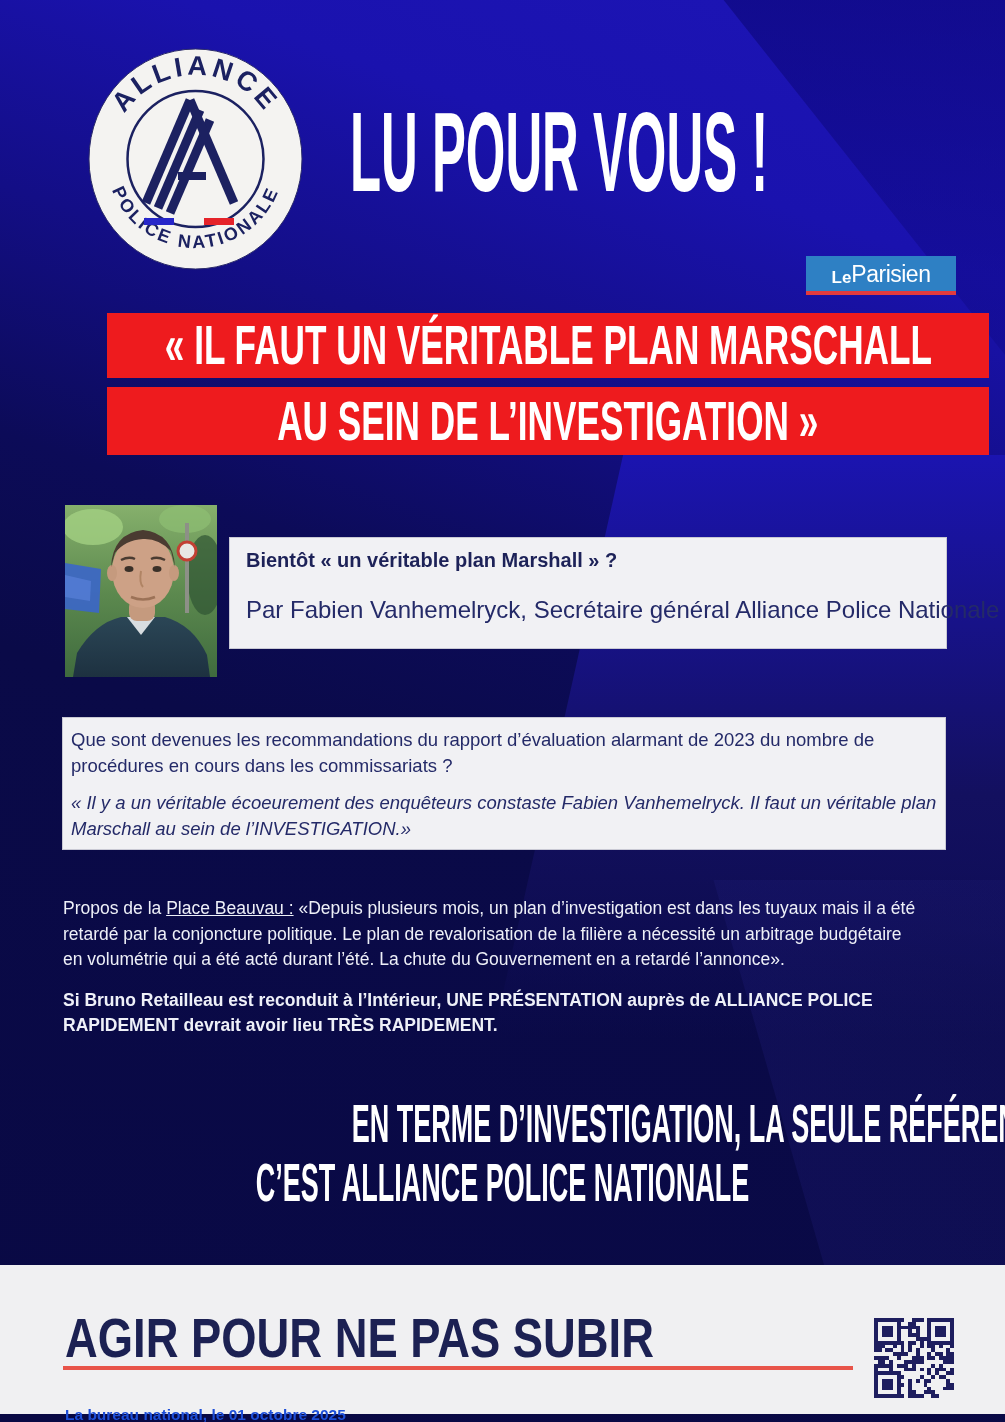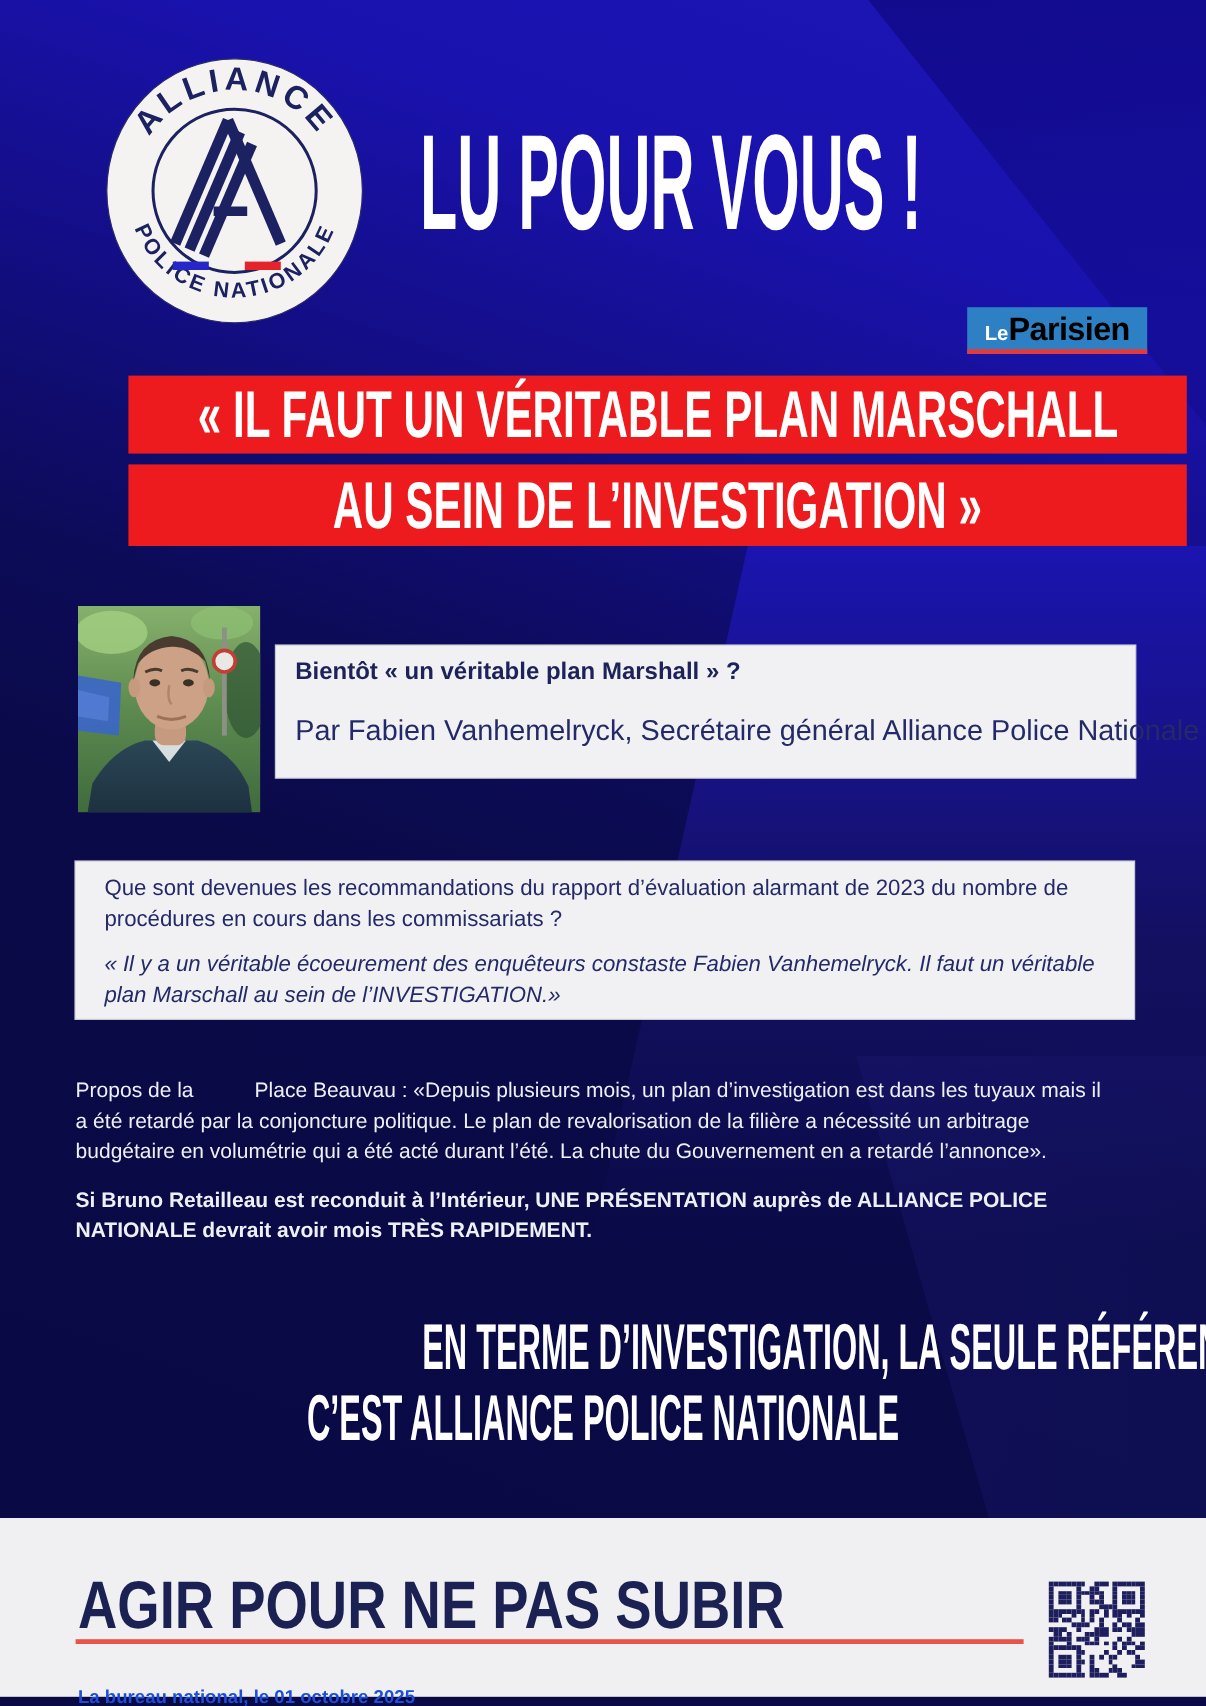--- a/index.html
+++ b/index.html
@@ -19,45 +19,45 @@
     background:linear-gradient(90deg,rgba(32,30,125,.40),rgba(28,26,115,.28));}
 
   .cond{display:inline-block;white-space:nowrap;font-weight:bold;line-height:1;}
 
   .title{position:absolute;left:350px;top:96px;color:#fff;}
   .title .cond{font-size:113px;transform:scaleX(.45);transform-origin:left top;}
 
   .badge{position:absolute;left:806px;top:256px;width:150px;height:39px;background:#2e80c4;
     display:flex;align-items:center;justify-content:center;gap:0;}
   .badge .le{color:#fff;font-weight:bold;font-size:17px;align-self:flex-end;padding-bottom:7px;}
-  .badge .parisien{color:#000000;font-weight:bold;font-size:27px;letter-spacing:-.5px;padding-bottom:2px;}
+  .badge .parisien{color:#ffffff;font-weight:normal;font-size:23px;letter-spacing:-.5px;padding-bottom:2px;}
   .badge .bar{position:absolute;left:0;bottom:0;width:100%;height:4px;background:#e23b3e;}
 
   .band{position:absolute;left:63px;width:882px;background:#ee1b1e;display:flex;align-items:center;justify-content:center;color:#fff;margin-left:44px;}
   .band1{top:313px;height:65px;}
   .band2{top:387px;height:68px;}
   .band .cond{font-size:55px;transform:scaleX(.64);transform-origin:center;}
 
   .photo{position:absolute;left:65px;top:505px;width:152px;height:172px;}
 
   .card{background:#f1f1f4;box-shadow:0 0 0 1px #c9c9d4;color:#242a68;}
   .card1{position:absolute;left:230px;top:538px;width:716px;height:110px;box-sizing:border-box;
     padding:11px 16px 24px;display:flex;flex-direction:column;justify-content:space-between;}
   .card1 .headline{font-weight:bold;font-size:20px;color:#1d2258;}
   .card1 .byline{font-size:24px;white-space:nowrap;}
 
   .card2{position:absolute;left:63px;top:718px;width:882px;height:131px;box-sizing:border-box;
-    padding:9px 24px;font-size:18.5px;line-height:26px;}
+    padding:9px 8px;font-size:18.5px;line-height:26px;}
   .card2 p{margin:0 0 11px;}
   .card2 p:last-child{margin:0;font-style:italic;}
 
   .commentary{position:absolute;left:63px;top:896px;width:855px;color:#eef0f8;
     font-size:17.5px;line-height:25.5px;}
   .commentary .bold{font-weight:normal;}
-  .commentary .link{margin-left:46px;}
+  .commentary .link{text-decoration:underline;}
   .commentary .p2{margin-top:15px;font-weight:bold;}
 
   .slogan{position:absolute;left:0;top:1096px;width:100%;text-align:center;color:#fff;}
   .slogan .line{height:59px;line-height:59px;}
   .slogan .cond{font-size:54px;transform:scaleX(.50);transform-origin:center;}
 
   .footer{position:absolute;left:0;top:1265px;width:100%;height:149px;background:#f0f0f2;}
   .motto{position:absolute;left:65px;top:45px;color:#1c2153;}
   .motto .cond{font-size:56px;transform:scaleX(.81);transform-origin:left top;}
   .footer-underline{position:absolute;left:63px;top:101px;width:790px;height:4px;background:#e8544a;}
@@ -159,21 +159,21 @@
 
   <div class="card card2">
     <p>Que sont devenues les recommandations du rapport d’évaluation alarmant de 2023 du nombre de procédures en cours dans les commissariats ?</p>
     <p>« Il y a un véritable écoeurement des enquêteurs constaste Fabien Vanhemelryck. Il faut un véritable plan Marschall au sein de l’INVESTIGATION.»</p>
   </div>
 
   <div class="commentary">
     <div>
       <span>Propos de la </span><span class="link">Place Beauvau :</span><span class="bold"> «Depuis plusieurs mois, un plan d’investigation est dans les tuyaux mais il a été retardé par la conjoncture politique. Le plan de revalorisation de la filière a nécessité un arbitrage budgétaire en volumétrie qui a été acté durant l’été. La chute du Gouvernement en a retardé l’annonce».</span>
     </div>
-    <div class="p2">Si Bruno Retailleau est reconduit à l’Intérieur, UNE PRÉSENTATION auprès de ALLIANCE POLICE NATIONALE devrait avoir mois TRÈS RAPIDEMENT.</div>
+    <div class="p2">Si Bruno Retailleau est reconduit à l’Intérieur, UNE PRÉSENTATION auprès de ALLIANCE POLICE RAPIDEMENT devrait avoir lieu TRÈS RAPIDEMENT.</div>
   </div>
 
   <div class="slogan">
     <div class="line"><span class="cond">EN TERME D’INVESTIGATION, LA SEULE RÉFÉRENCE</span></div>
     <div class="line"><span class="cond">C’EST ALLIANCE POLICE NATIONALE</span></div>
   </div>
 
   <div class="footer">
     <div class="motto">
       <span class="cond">AGIR POUR NE PAS SUBIR</span>

